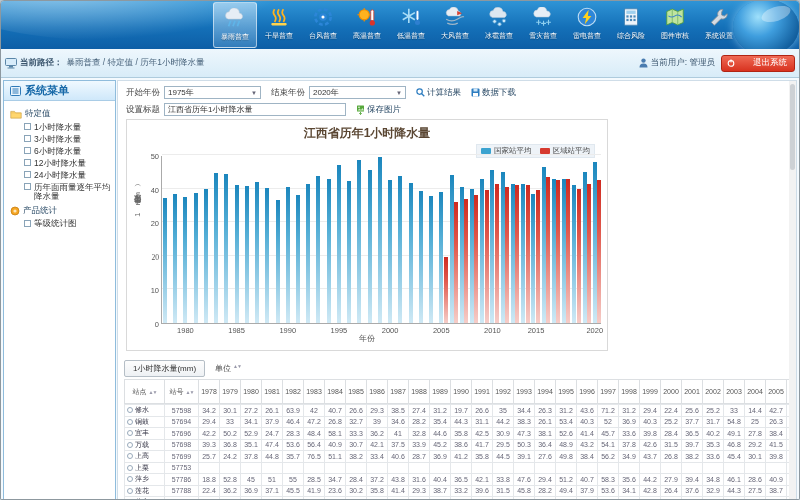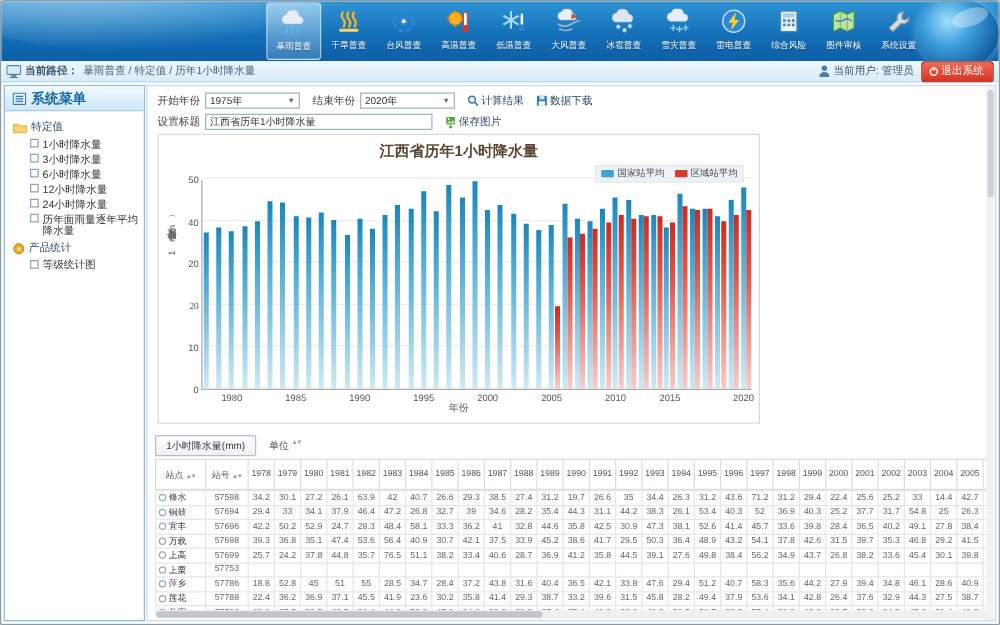--- a/index.html
+++ b/index.html
@@ -12,39 +12,39 @@
   .app-title .l2{padding-left:14px;}
   .toolbar{position:absolute;left:212px;top:1px;height:46px;display:flex;}
   .tb-item{width:44px;height:46px;display:flex;flex-direction:column;align-items:center;justify-content:flex-start;padding-top:3px;cursor:pointer;}
   .tb-item .ic{width:26px;height:24px;display:flex;align-items:center;justify-content:center;}
   .tb-item .lbl{font-size:7px;color:#fff;margin-top:2px;white-space:nowrap;text-shadow:0 1px 1px rgba(0,0,0,.4);}
   .tb-item.sel{background:linear-gradient(180deg,rgba(224,242,255,.55),rgba(160,210,245,.25));border:1px solid rgba(255,255,255,.55);border-radius:3px;}
   .globe{position:absolute;right:-6px;top:-4px;width:92px;height:58px;}
   .globe .g1{position:absolute;right:6px;top:2px;width:66px;height:56px;border-radius:50%;background:radial-gradient(circle at 38% 32%,#9fe0fb 0%,#3f9ede 35%,#13609f 75%,#0a3f74 100%);box-shadow:0 0 8px rgba(160,220,255,.6);}
   .globe .g2{position:absolute;right:14px;top:10px;width:30px;height:14px;border-radius:50%;background:rgba(255,255,255,.35);transform:rotate(-18deg);}
   
-  .subbar{position:relative;height:17px;background:linear-gradient(180deg,#eef7fd,#d8ecf8);border-bottom:1px solid #aecbdd;font-size:8.5px;color:#47627a;display:flex;align-items:center;padding:4px 4px;}
+  .subbar{position:relative;height:29px;background:linear-gradient(180deg,#eef7fd,#d8ecf8);border-bottom:1px solid #aecbdd;font-size:8.5px;color:#47627a;display:flex;align-items:center;padding:4px 4px;}
   .subbar .crumb-label{font-weight:bold;color:#3a556d;margin-left:3px;}
   .subbar .crumbs{margin-left:4px;color:#5b7astroke;}
   .subbar .spacer{flex:1;}
   .userbox{display:flex;align-items:center;font-size:8.5px;color:#3a556d;margin-right:6px;}
-  .logout-btn{display:flex;align-items:center;gap:2px;background:linear-gradient(180deg,#ef6a55,#d8321f);color:#fff;font-size:8.5px;padding:1px 7px 2px 5px;border-radius:3px;border:1px solid #b02414;cursor:pointer;}
+  .logout-btn{display:flex;align-items:center;gap:18px;background:linear-gradient(180deg,#ef6a55,#d8321f);color:#fff;font-size:8.5px;padding:1px 7px 2px 5px;border-radius:3px;border:1px solid #b02414;cursor:pointer;}
   
   .content{position:relative;display:flex;height:433px;background:#f4fafe;}
   .sidebar{width:113px;margin:2px 0 2px 2px;background:#fff;border:1px solid #8fbcdc;display:flex;flex-direction:column;}
   .sidebar-title{height:20px;background:linear-gradient(180deg,#f0f9ff,#cfe8fa);border-bottom:1px solid #a9cce6;color:#1668a8;font-weight:bold;font-size:11px;display:flex;align-items:center;gap:4px;padding-left:6px;}
   .tree{padding:4px 2px 0 4px;font-size:8.5px;color:#333;}
   .tree-group{display:flex;align-items:center;gap:3px;margin:3px 0 2px 2px;cursor:pointer;color:#2a4a66;}
   .tree-item{display:flex;align-items:flex-start;gap:3px;margin:2.5px 0 2.5px 16px;cursor:pointer;line-height:9.5px;}
   .cb{flex:0 0 auto;width:7px;height:7px;border:1px solid #8aa4b8;background:#fff;margin-top:0.5px;}
   .main{position:relative;flex:1;margin:2px 2px 2px 1px;background:#fff;border:1px solid #cfdde8;overflow:hidden;}
   
   .form-row{position:absolute;left:8px;display:flex;align-items:center;font-size:8.5px;color:#444;white-space:nowrap;}
   .fr1{top:5px;} .fr2{top:22px;}
-  .sel-box{display:inline-flex;align-items:center;justify-content:space-between;width:76px;height:13px;border:1px solid #9fb4c4;background:#fff;padding:0 3px;margin:0 10px 0 4px;font-size:8px;color:#333;cursor:pointer;}
+  .sel-box{display:inline-flex;align-items:center;justify-content:space-between;width:97px;height:13px;border:1px solid #9fb4c4;background:#fff;padding:0 3px;margin:0 10px 0 4px;font-size:8px;color:#333;cursor:pointer;}
   .sel-box .arr{font-size:6px;color:#667;}
   .txt-input{width:182px;height:13px;border:1px solid #9fb4c4;background:#fff;padding:0 3px;margin:0 10px 0 4px;font-size:8px;color:#333;display:inline-flex;align-items:center;}
   .red-note{color:#e8503c;font-size:8.5px;margin-right:8px;}
   .mini-link{display:inline-flex;align-items:center;gap:2px;color:#2a4a66;cursor:pointer;margin-right:10px;}
   
   .chart-panel{position:absolute;left:8px;top:38px;width:482px;height:232px;border:1px solid #d9d9d9;background:#fff;}
   .chart-title{position:absolute;top:5px;left:0;width:100%;text-align:center;font-size:12px;font-weight:bold;color:#5a4632;}
   .legend{position:absolute;top:24px;right:12px;display:flex;gap:8px;background:#eef3f8;border:1px solid #e0e8ef;padding:1px 4px;align-items:center;}
   .legend .li{display:flex;align-items:center;gap:3px;font-size:7.5px;color:#444;}
   .legend .sw{width:10px;height:6px;border-radius:1px;}

